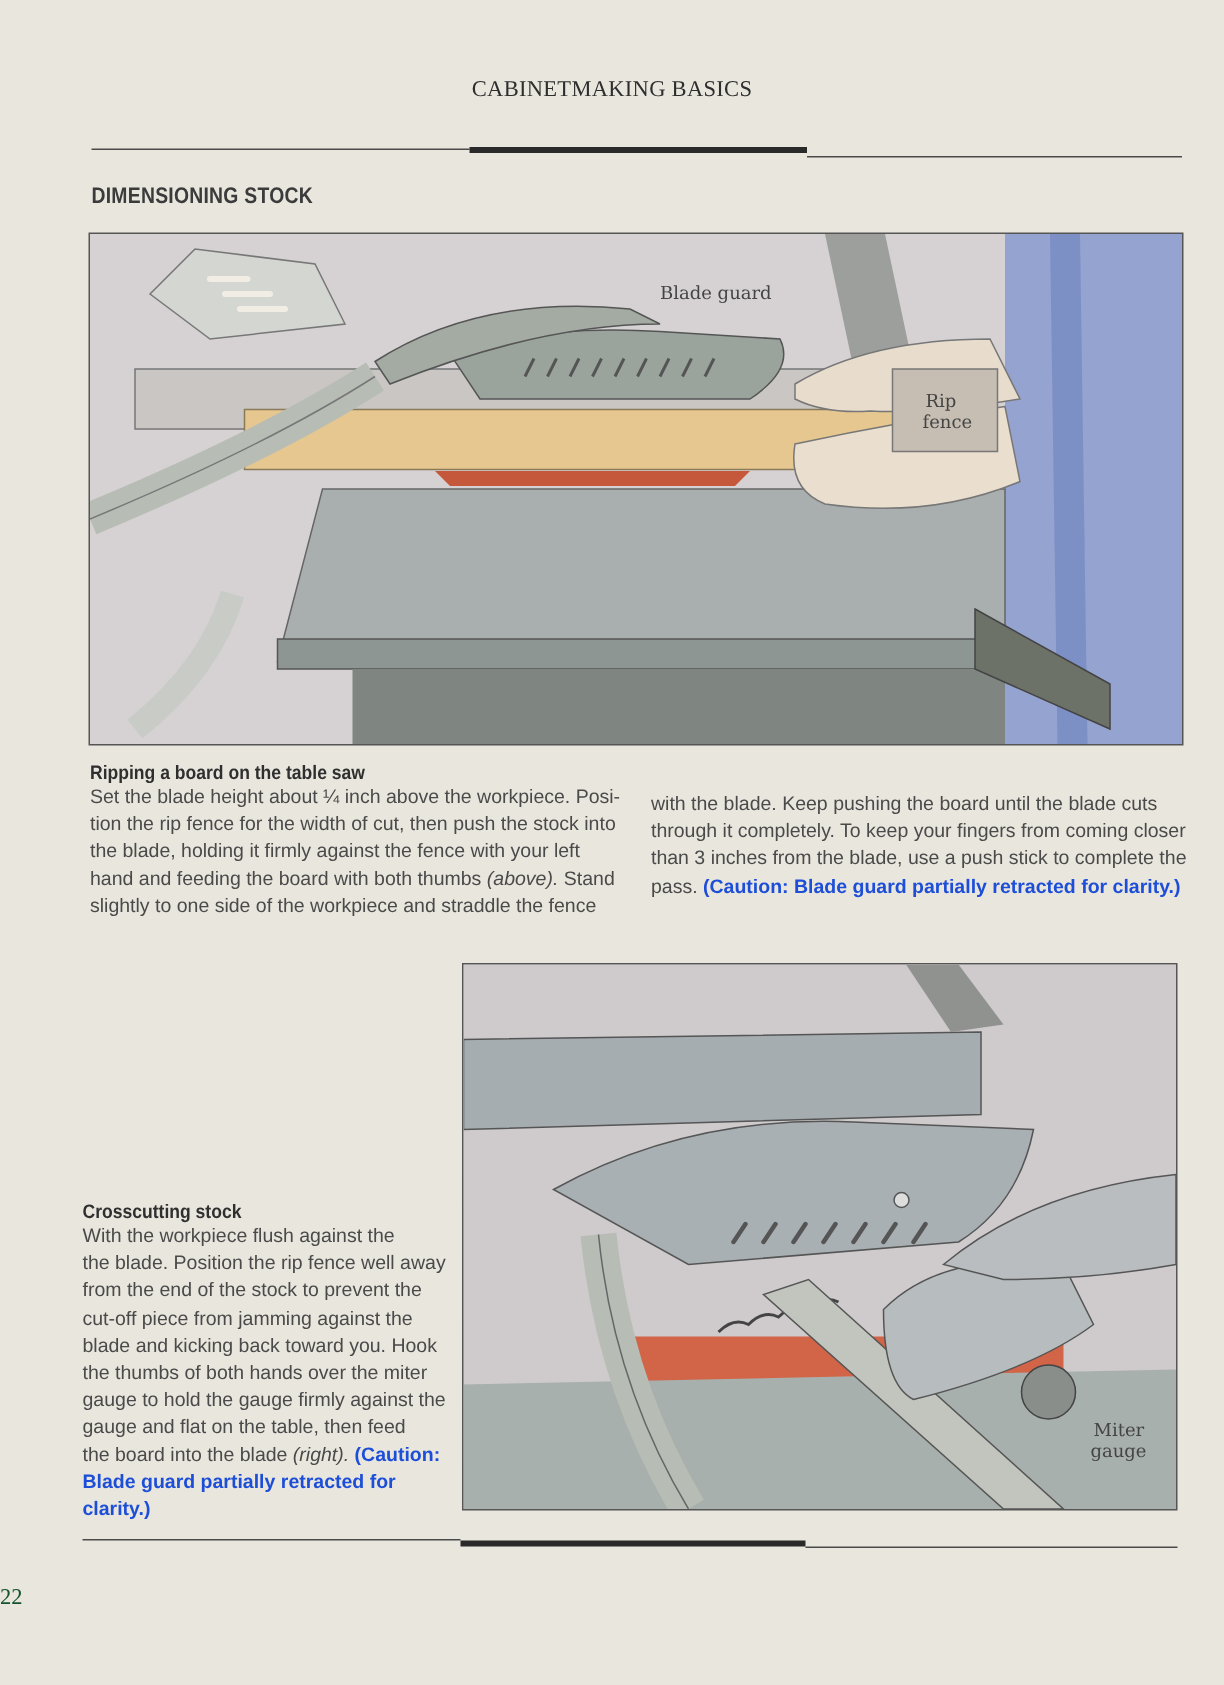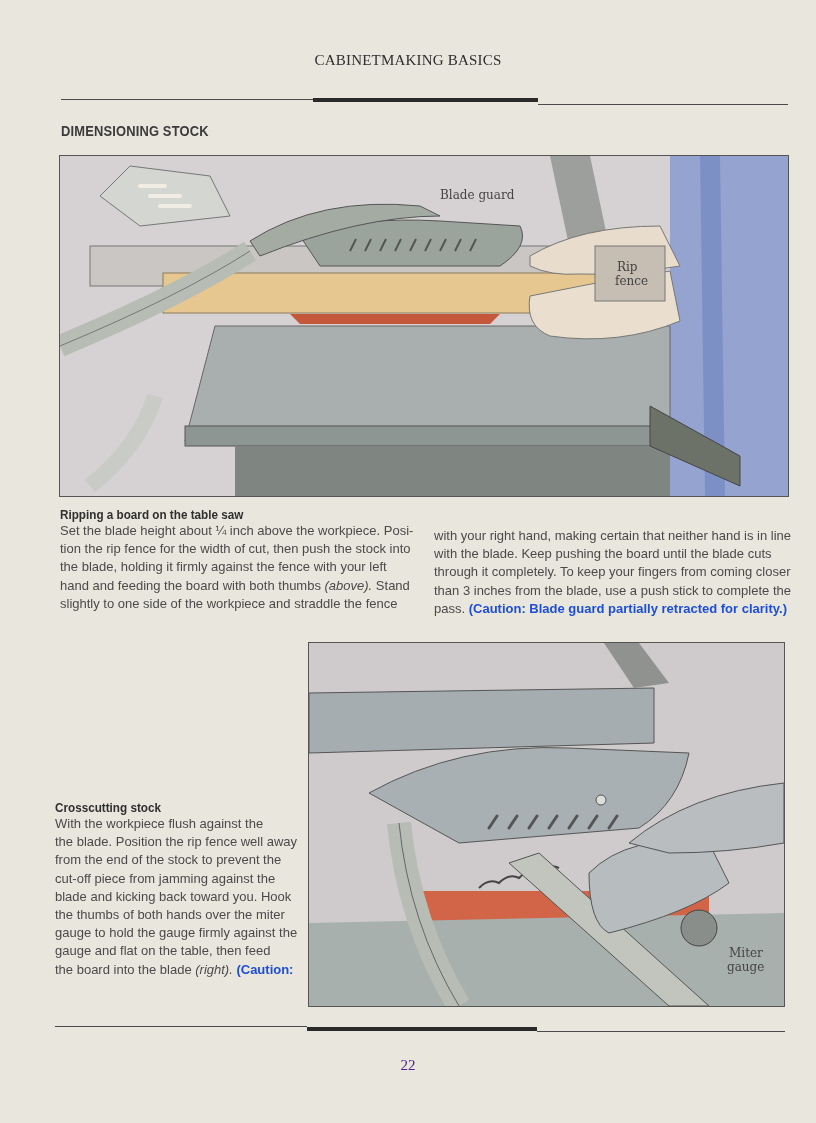--- a/index.html
+++ b/index.html
@@ -32,22 +32,22 @@
       font-weight: bold; font-size: 13px; color: #2f2f2f;
       transform: scaleX(0.9); transform-origin: left top; white-space: nowrap;
     }
     .caption-body {
       font-size: 13px; line-height: 18.2px; color: #4a4a4a;
     }
     .caption-body em { font-style: italic; }
     .caption-body b { font-weight: bold; color: #1d4ed8; }
     .col { position: absolute; }
     .page-number {
-      position: absolute; left: 0; top: 1057px; width: 816px; text-align: center;
-      font-family: "Liberation Serif", serif; font-size: 15px; color: #4c1d95;
+      position: absolute; left: 0; top: 1057px; width: 816px; 
+      font-family: "Liberation Serif", serif; font-size: 15px; color: #14532d;
     }
   </style>
 </head>
 <body>
 
 <div class="page-header">CABINETMAKING BASICS</div>
 
 <div class="rule-thin" style="left:61px; top:99px; width:252px;"></div>
 <div class="rule-thick" style="left:313px; top:98px; width:225px;"></div>
 <div class="rule-thin" style="left:538px; top:104px; width:250px;"></div>
@@ -111,21 +111,20 @@
     <div>Set the blade height about ¼ inch above the workpiece. Posi-</div>
     <div>tion the rip fence for the width of cut, then push the stock into</div>
     <div>the blade, holding it firmly against the fence with your left</div>
     <div><span>hand and feeding the board with both thumbs </span><em>(above).</em><span> Stand</span></div>
     <div>slightly to one side of the workpiece and straddle the fence</div>
   </div>
 </div>
 
 <div class="col" style="left:434px; top:527px; width:372px;">
   <div class="caption-body">
-    <div>with your right hand, making certain that neither hand is in line</div>
     <div>with the blade. Keep pushing the board until the blade cuts</div>
     <div>through it completely. To keep your fingers from coming closer</div>
     <div>than 3 inches from the blade, use a push stick to complete the</div>
     <div><span>pass. </span><b>(Caution: Blade guard partially retracted for clarity.)</b></div>
   </div>
 </div>
 
 <div class="figure" style="left:308px; top:642px; width:475px; height:363px;">
   <svg width="475" height="363" viewBox="0 0 475 363">
     <rect x="0" y="0" width="475" height="363" fill="#cfcbcc"></rect>
@@ -165,20 +164,21 @@
   <div class="caption-body">
     <div>With the workpiece flush against the</div>
     <div>the blade. Position the rip fence well away</div>
     <div>from the end of the stock to prevent the</div>
     <div>cut-off piece from jamming against the</div>
     <div>blade and kicking back toward you. Hook</div>
     <div>the thumbs of both hands over the miter</div>
     <div>gauge to hold the gauge firmly against the</div>
     <div>gauge and flat on the table, then feed</div>
     <div><span>the board into the blade </span><em>(right).</em><b> (Caution:</b></div>
+    <div><b>Blade guard partially retracted for clarity.)</b></div>
   </div>
 </div>
 
 <div class="rule-thin" style="left:55px; top:1026px; width:252px;"></div>
 <div class="rule-thick" style="left:307px; top:1027px; width:230px;"></div>
 <div class="rule-thin" style="left:537px; top:1031px; width:248px;"></div>
 
 <div class="page-number">22</div>
 
 </body></html>

